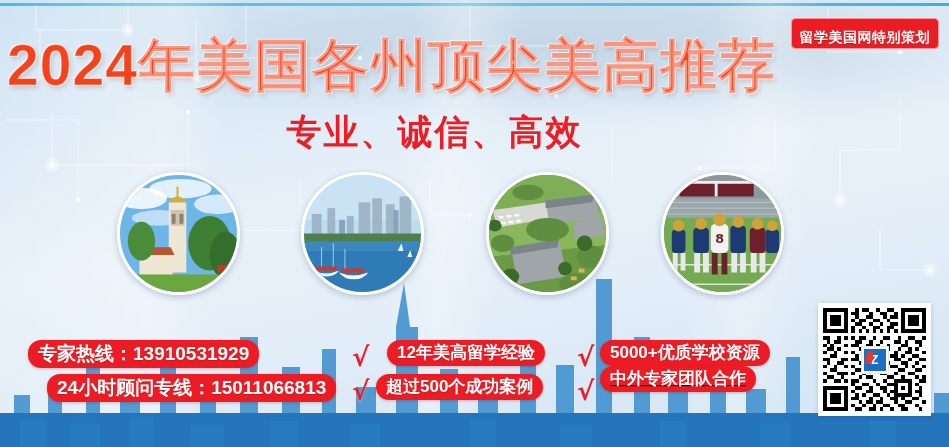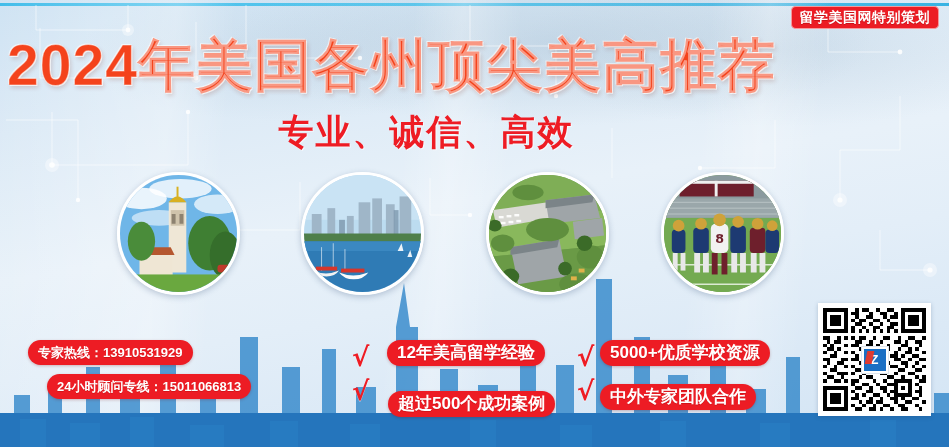--- a/index.html
+++ b/index.html
@@ -42,24 +42,24 @@
   }
 
   
   .circuit{ position:absolute; left:0; top:0; width:949px; height:447px; pointer-events:none; }
 
   
   .skyline{ position:absolute; left:0; bottom:0; width:949px; height:230px; pointer-events:none; }
 
   
   .badge{
-    position:absolute; right:10px; top:6px;
+    position:absolute; right:10px; top:18px;
     background:#ec1c24;
     border-radius:5px;
-    padding:4px 9px 5px 9px;
+    padding:12px 9px 5px 9px;
     box-shadow:0 0 0 1px rgba(255,255,255,.55) inset;
   }
   .badge span{
     display:block;
     color:#ffffff;
     font-size:14px;
     font-weight:bold;
     letter-spacing:.5px;
     line-height:1;
     white-space:nowrap;
@@ -78,21 +78,21 @@
     white-space:nowrap;
     -webkit-text-stroke:1px rgba(255,255,255,.45);
     text-shadow:
       1px 1px 0 rgba(255,255,255,.65),
       -1px -1px 0 rgba(255,255,255,.5),
       2px 3px 4px rgba(120,40,20,.18);
   }
 
   
   .subtitle{
-    position:absolute; left:4px; top:114px; width:845px;
+    position:absolute; left:12px; top:114px; width:845px;
     text-align:center;
     font-size:35px;
     font-weight:bold;
     letter-spacing:2px;
     line-height:1;
     color:#ee1c24;
     white-space:nowrap;
     text-shadow:1px 1px 0 rgba(255,255,255,.6);
   }
 
@@ -116,21 +116,21 @@
     position:absolute;
     background:#ed1c24;
     border-radius:13px;
     padding:4px 10px 5px 10px;
     line-height:1;
     white-space:nowrap;
     box-shadow:0 1px 3px rgba(120,0,0,.25);
   }
   .pill span{
     color:#ffffff;
-    font-size:13px;
+    font-size:19px;
     font-weight:bold;
     letter-spacing:0px;
     text-shadow:0 1px 0 rgba(150,0,0,.30);
   }
   .pill.small span{ font-size:17px; }
 
   .check{
     position:absolute;
     color:#ee1c24;
     font-size:26px;
@@ -141,27 +141,27 @@
   }
 
   
   .p-phone1{ left:28px; top:0px; }
   .p-phone2{ left:28px; top:34px;margin-left:19px; }
 
   
   .chk-a1{ left:352px; top:4px; }
   .p-a1{ left:375px; top:0px;margin-left:12px; }
   .chk-a2{ left:352px; top:38px; }
-  .p-a2{ left:388px; top:34px;margin-top:17px; }
+  .p-a2{ left:376px; top:34px; }
 
   
   .chk-b1{ left:577px; top:4px; }
   .p-b1{ left:600px; top:0px; }
   .chk-b2{ left:577px; top:38px; }
-  .p-b2{ left:600px; top:44px; }
+  .p-b2{ left:600px; top:26px;text-decoration:underline; }
 
   
   .qr{
     position:absolute;
     left:818px; top:303px;
     width:113px; height:113px;
     background:#ffffff;
     padding:5px;
     box-shadow:0 1px 4px rgba(30,60,100,.25);
   }

